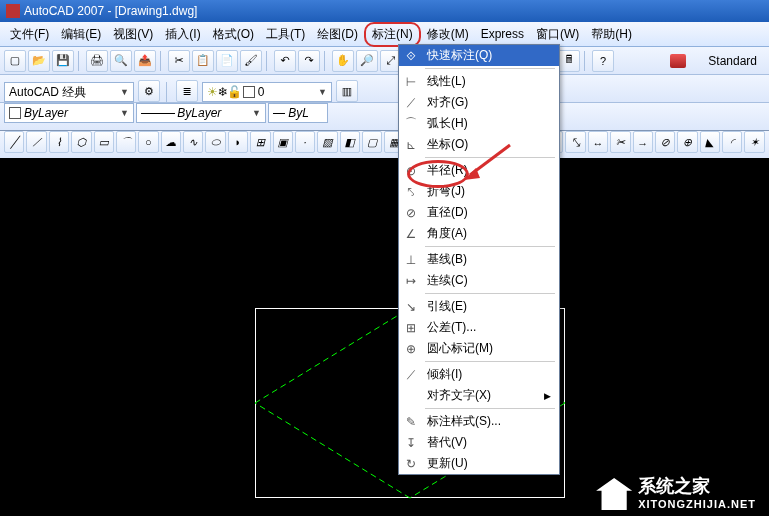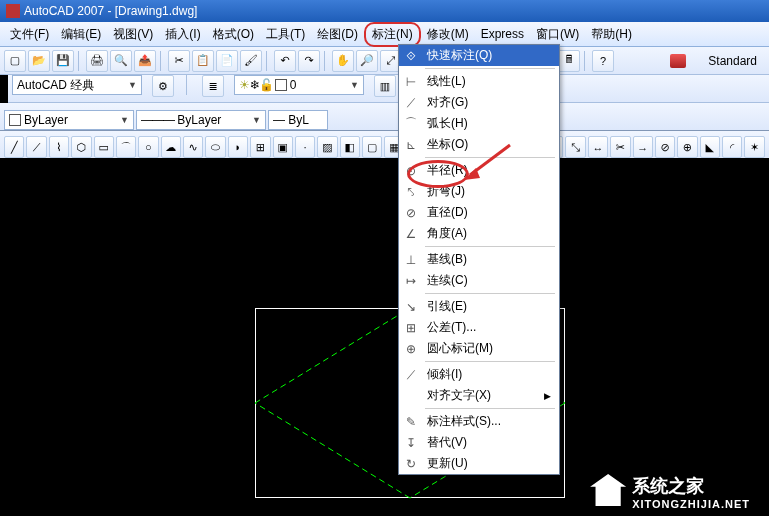--- a/index.html
+++ b/index.html
@@ -8,33 +8,33 @@
 .titlebar .icon { width: 14px; height: 14px; background: #b33; margin-right: 4px; }
 .menubar { height: 22px; background: linear-gradient(#f4f7fe, #d9e8ff); display: flex; align-items: center; padding: 12px 4px; border-bottom: 1px solid #8fb0dc; }
 .menu-item { padding: 2px 6px; cursor: default; white-space: nowrap; }
 .menu-item.highlighted { border: 2px solid #d62e2e; border-radius: 10px; position: relative; z-index: 5; }
 .toolbar { height: 28px; background: linear-gradient(#f0f5ff, #dde8fb); display: flex; align-items: center; padding: 0 4px; gap: 2px; border-bottom: 1px solid #a8bfe0; }
 .tbtn { width: 22px; height: 22px; background: linear-gradient(#fff,#e3ecfb); border: 1px solid #b8cde8; border-radius: 2px; display: flex; align-items: center; justify-content: center; font-size: 11px; }
 .sep { width: 4px; height: 20px; border-left: 1px solid #a8bfe0; margin: 0 2px; }
 .tsel { height: 20px; background: #fff; border: 1px solid #98b3d8; padding: 0 4px; display: flex; align-items: center; min-width: 60px; }
 .tsel.wide { min-width: 130px; }
 .tsel .dd { margin-left: auto; font-size: 9px; color: #444; }
-.toolbar-row2 { height: 28px; background: linear-gradient(#f0f5ff, #dde8fb); display: flex; align-items: flex-start; padding: 0 4px; gap: 10px; border-bottom: 1px solid #a8bfe0; margin-left: 8px; }
-.toolbar-row3 { height: 28px; background: linear-gradient(#f0f5ff, #dde8fb); display: flex; align-items: flex-end; padding: 0 4px; gap: 2px; border-bottom: 1px solid #8196b5; }
+.toolbar-row2 { height: 28px; background: linear-gradient(#f0f5ff, #dde8fb); display: flex; align-items: flex-end; padding: 0 4px; gap: 4px; border-bottom: 1px solid #a8bfe0; }
+.toolbar-row3 { height: 28px; background: linear-gradient(#f0f5ff, #dde8fb); display: flex; align-items: flex-start; padding: 0 4px; gap: 2px; border-bottom: 1px solid #8196b5; font-style: italic; }
 .canvas { position: absolute; top: 158px; left: 0; right: 0; bottom: 0; background: #000; }
 .rect { position: absolute; border: 1px solid #fff; }
 .dropdown { position: absolute; top: 44px; left: 398px; width: 162px; background: #fff; border: 1px solid #6b7f9b; box-shadow: 2px 2px 4px rgba(0,0,0,0.3); z-index: 100; }
 .dropdown-item { height: 21px; display: flex; align-items: center; padding: 0 8px 0 28px; position: relative; cursor: default; }
 .dropdown-item.hl { background: #3169c6; color: #fff; }
 .dropdown-item .dicon { position: absolute; left: 4px; width: 16px; height: 16px; display: flex; align-items: center; justify-content: center; font-size: 12px; color: #555; }
 .dropdown-item.hl .dicon { color: #fff; }
 .dropdown-sep { height: 1px; background: #ccc; margin: 2px 4px 2px 26px; }
 .circle-mark { position: absolute; border: 3px solid #d62e2e; border-radius: 50%; z-index: 110; pointer-events: none; }
 .arrow-mark { position: absolute; z-index: 110; pointer-events: none; }
-.watermark { position: absolute; right: 19px; bottom: 6px; color: #fff; font-size: 16px; font-weight: bold; display: flex; align-items: flex-start; gap: 6px; }
+.watermark { position: absolute; right: 13px; bottom: 6px; color: #fff; font-size: 16px; font-weight: bold; display: flex; align-items: flex-end; gap: 6px; }
 .logo-house { width: 36px; height: 32px; background: #fff; clip-path: polygon(50% 0, 100% 40%, 85% 40%, 85% 100%, 15% 100%, 15% 40%, 0 40%); position: relative; }
 .swatch { width: 12px; height: 12px; border: 1px solid #555; background: #fff; margin-right: 3px; }
 .std-label { display: flex; align-items: center; gap: 22px; padding: 0 8px; }
 .std-label .pin { width: 16px; height: 14px; background: linear-gradient(#e55,#a22); border-radius: 2px; }
 .dashed-line { stroke: #0f0; stroke-width: 1; stroke-dasharray: 6 4; fill: none; }
 </style>
 </head>
 <body>
 
 <div class="titlebar">

